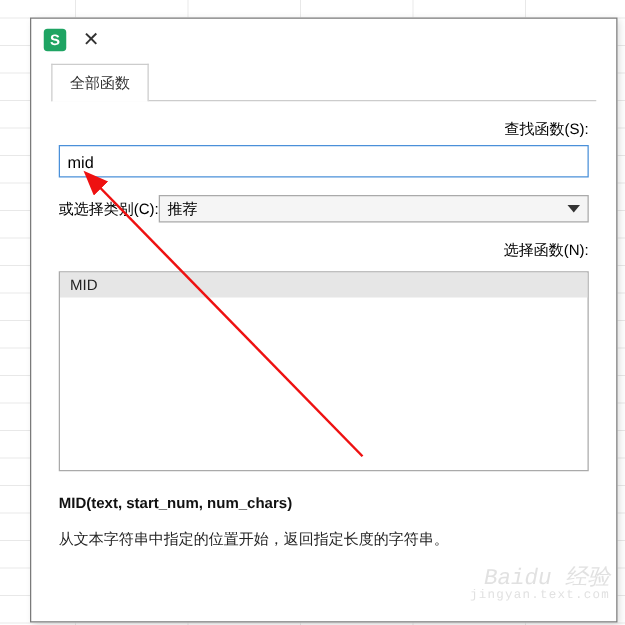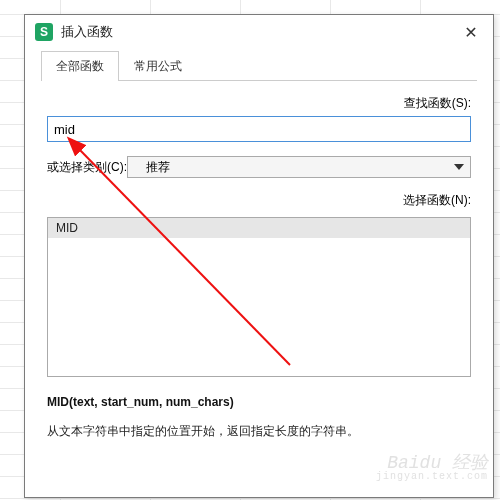--- a/index.html
+++ b/index.html
@@ -45,20 +45,21 @@
   }
   .title-text { flex: 1; font-size: 13px; color: #222; }
   .close-x {
     font-size: 16px; color: #333; cursor: pointer;
     width: 24px; text-align: center;
   }
   .tabs {
     display: flex;
     border-bottom: 1px solid #ccc;
     margin: 2px 16px 0 16px;
+    gap: 10px;
   }
   .tab {
     padding: 6px 14px 6px 14px;
     font-size: 12px;
     border: 1px solid transparent;
     border-bottom: none;
     margin-bottom: -1px;
     color: #333;
     cursor: pointer;
   }
@@ -90,21 +91,21 @@
     outline: none;
   }
   .row2 { display: flex; align-items: center; margin-top: 14px; }
   .cat-label { white-space: nowrap; }
   .select {
     flex: 1;
     height: 22px;
     border: 1px solid #aaa;
     background: #f5f5f5;
     display: flex; align-items: center;
-    padding: 0 18px;
+    padding: 0 6px;
     position: relative;
     cursor: pointer;
   }
   .select .arrow {
     position: absolute; right: 6px; top: 50%; transform: translateY(-50%);
     width: 0; height: 0;
     border-left: 5px solid transparent;
     border-right: 5px solid transparent;
     border-top: 6px solid #333;
   }
@@ -150,27 +151,25 @@
   .wm small { display:block; font-size: 10px; font-style: normal; letter-spacing: 1px; }
 </style>
 </head>
 <body>
 
 <div class="grid"></div>
 
 <div class="dialog">
   <div class="titlebar">
     <div class="app-icon">S</div>
-    <div class="title-text">插入函数</div>
     <div class="close-x">✕</div>
   </div>
 
   <div class="tabs">
     <div class="tab active">全部函数</div>
-    <div class="tab">常用公式</div>
   </div>
 
   <div class="body">
     <div class="label">查找函数(S):</div>
     <input class="search-input" type="text" value="mid" style="">
 
     <div class="row2">
       <div class="cat-label">或选择类别(C):</div>
       <div class="select">
         <span>推荐</span>

